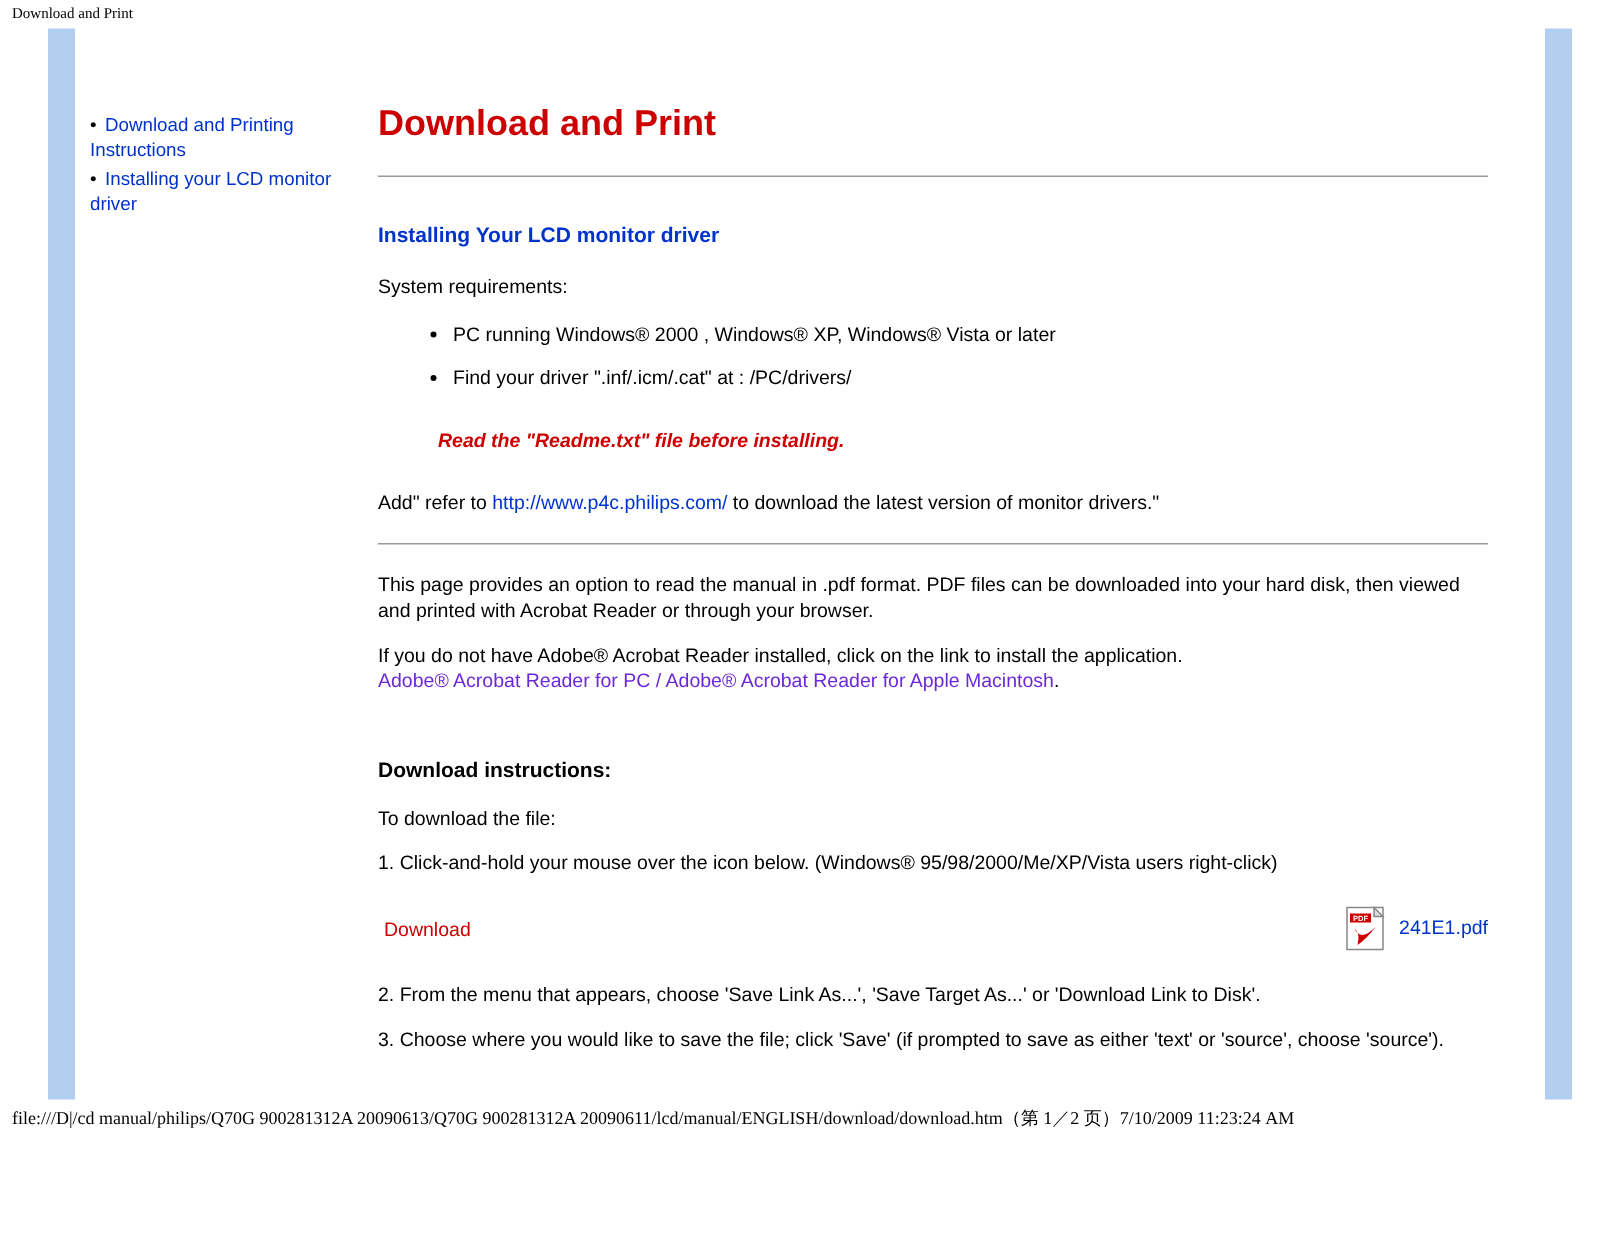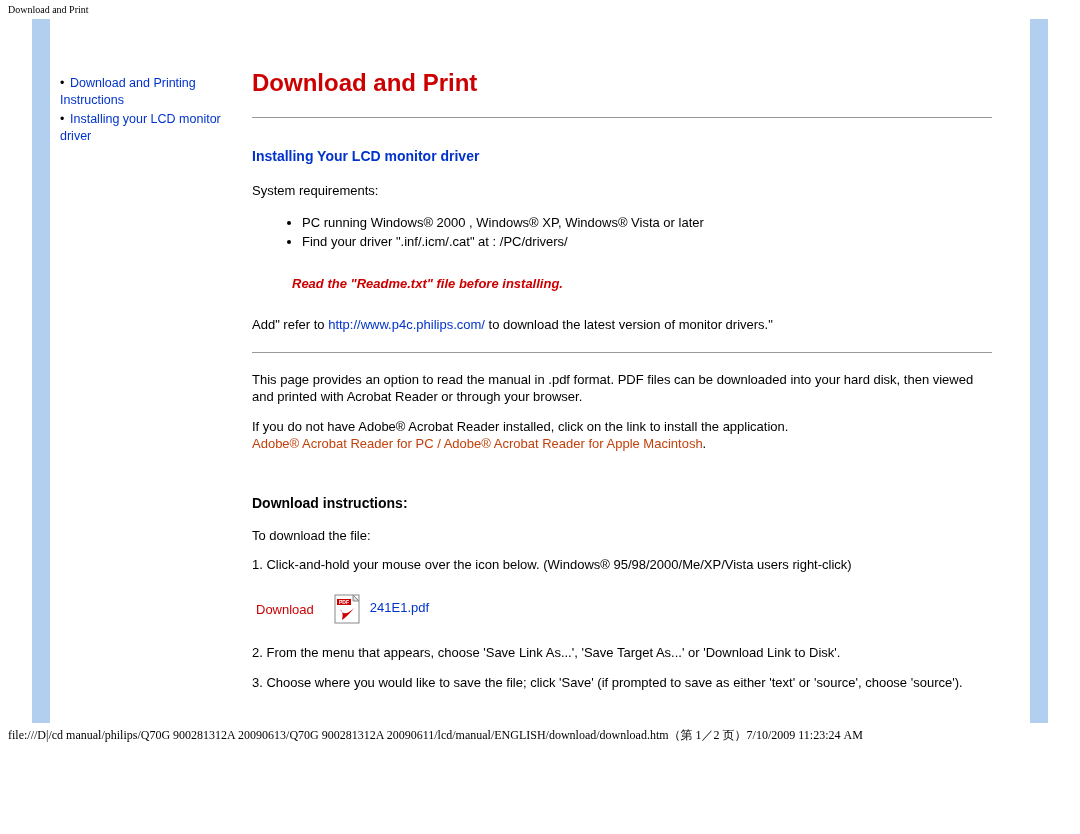--- a/index.html
+++ b/index.html
@@ -81,49 +81,50 @@
   }
   .italic {
     margin: 14px 0;
   }
   ul.disc {
     list-style: disc;
     margin: 6px 0 6px 0;
     padding-left: 50px;
   }
   ul.disc li {
-    margin: 2px 0;
+    margin: 12px 0;
     line-height: 1.35;
   }
   .red-bold {
     color: #cc0000;
     font-weight: bold;
     font-style: italic;
     margin: 24px 0;
     padding-left: 40px;
   }
   p {
     margin: 12px 0;
     line-height: 1.35;
   }
   a.link, span.link {
     color: #0033cc;
     text-decoration: none;
     cursor: pointer;
   }
   .red-link {
-    color: #c2410c;
+    color: #6d28d9;
     cursor: pointer;
   }
   .dl-row {
     display: flex;
     align-items: center;
-    gap: 20px;
+    gap: 36px;
     margin: 20px 0;
     padding-left: 4px;
+    justify-content: space-between;
   }
   .dl-label {
     color: #cc0000;
   }
   .pdf-icon {
     width: 28px;
     height: 30px;
     display: inline-block;
     vertical-align: middle;
     margin-right: 8px;

